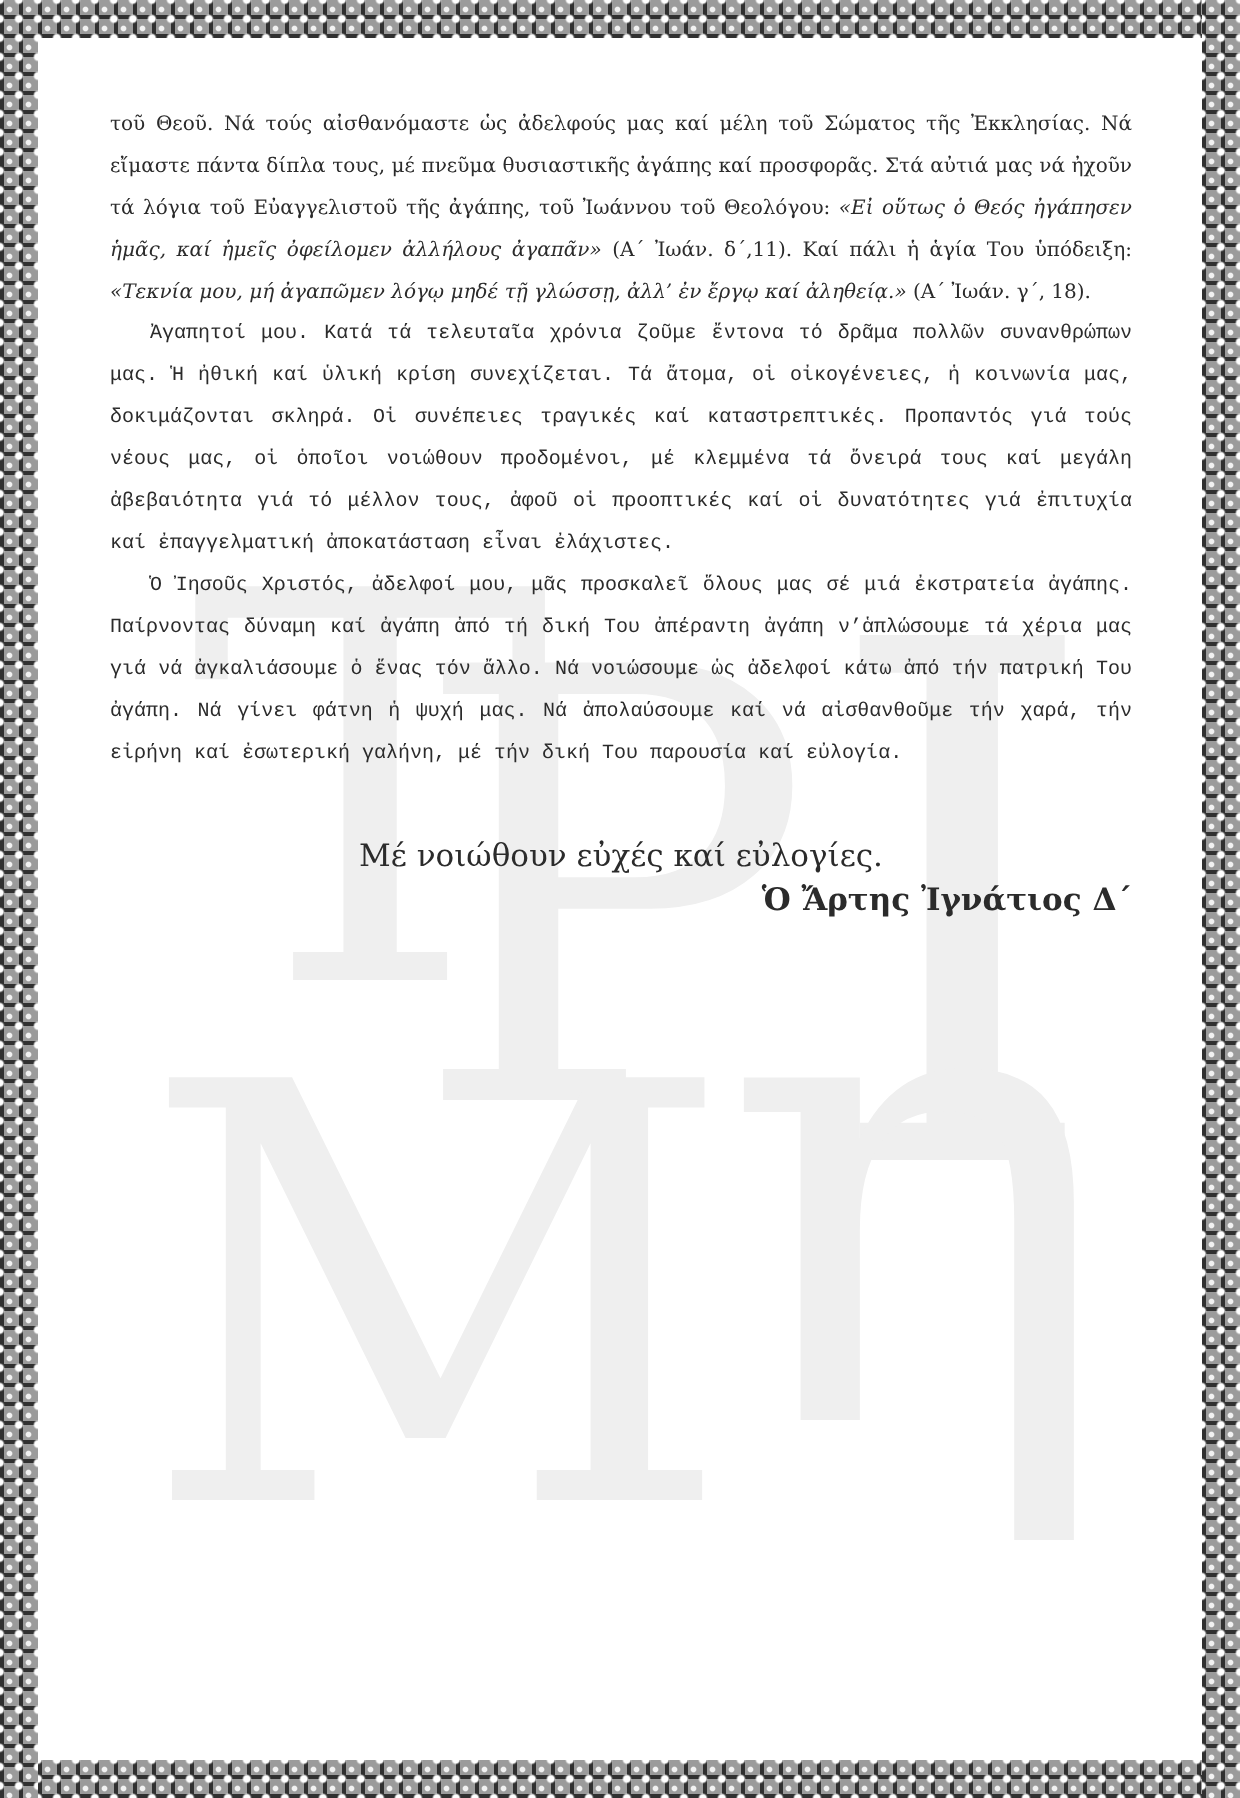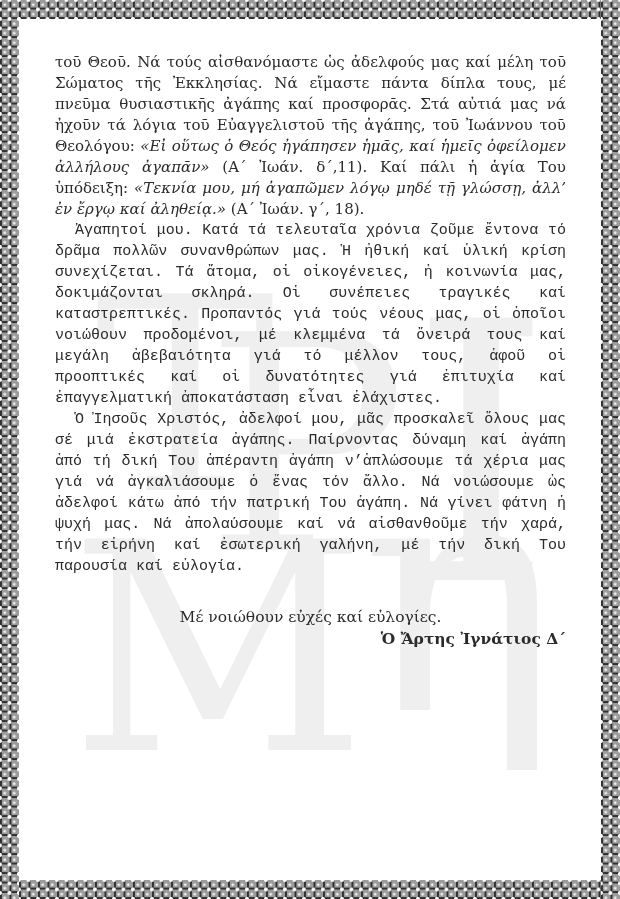--- a/index.html
+++ b/index.html
@@ -42,21 +42,21 @@
   }
 
   .content {
     position: absolute;
     left: 19px; top: 19px; right: 19px; bottom: 19px;
     padding: 33px 35px 0 36px;
   }
   .para {
     position: relative;
     margin: 0;
-    font-size: 15px;
+    font-size: 10px;
     line-height: 21px;
     text-align: justify;
   }
   .para.indent { text-indent: 20px; font-family: Liberation Mono, monospace; }
   .quote { font-style: italic; }
 
   .closing {
     position: relative;
     margin-top: 30px;
     text-align: center;

